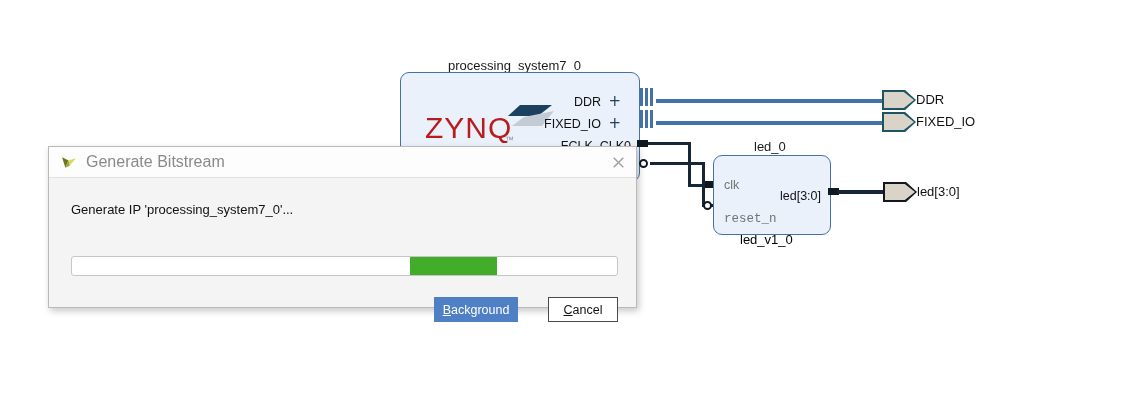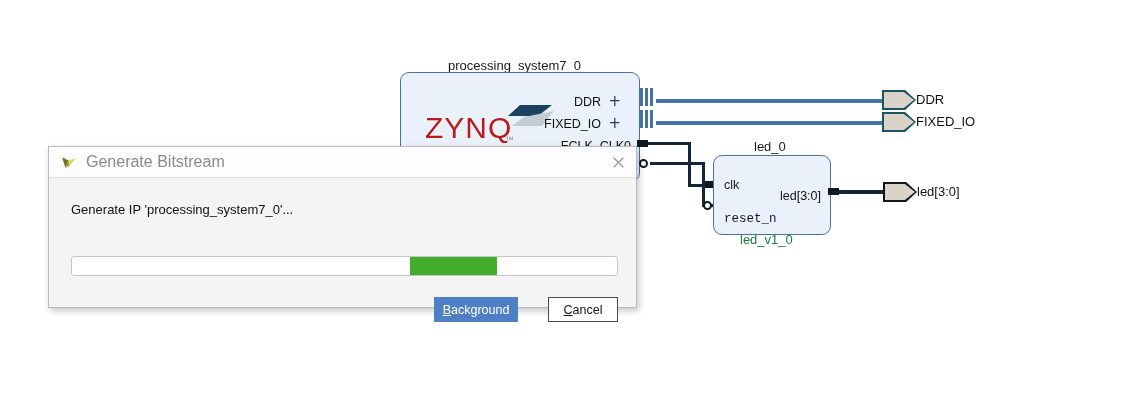--- a/index.html
+++ b/index.html
@@ -25,21 +25,21 @@
 
   .blk-title {
     position: absolute;
     font-size: 13px;
     color: #1a1a1a;
     white-space: nowrap;
   }
   .blk-subtitle {
     position: absolute;
     font-size: 13px;
-    color: #15803d;
+    color: #000000;
     white-space: nowrap;
   }
 
   
   .ipblock {
     position: absolute;
     background: #eaf1fb;
     border: 1.5px solid #4472a8;
     border-radius: 9px;
     box-sizing: border-box;
@@ -56,21 +56,21 @@
   .port-label {
     position: absolute;
     font-size: 12.5px;
     color: #111;
     white-space: nowrap;
     text-align: right;
   }
   .port-label-left {
     position: absolute;
     font-size: 12.5px;
-    color: #0f172a;
+    color: #737373;
     white-space: nowrap;
   }
   .plus-icon {
     position: absolute;
     font-size: 15px;
     color: #24405c;
     line-height: 1;
     font-family: "DejaVu Sans", sans-serif;
   }
 

